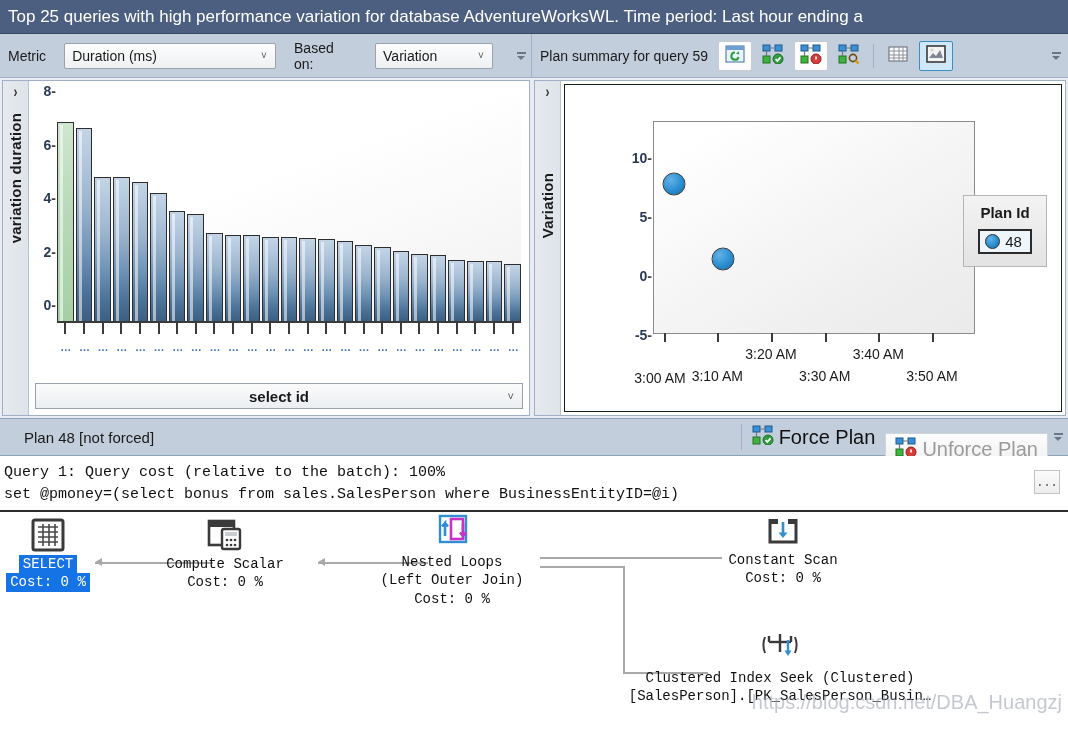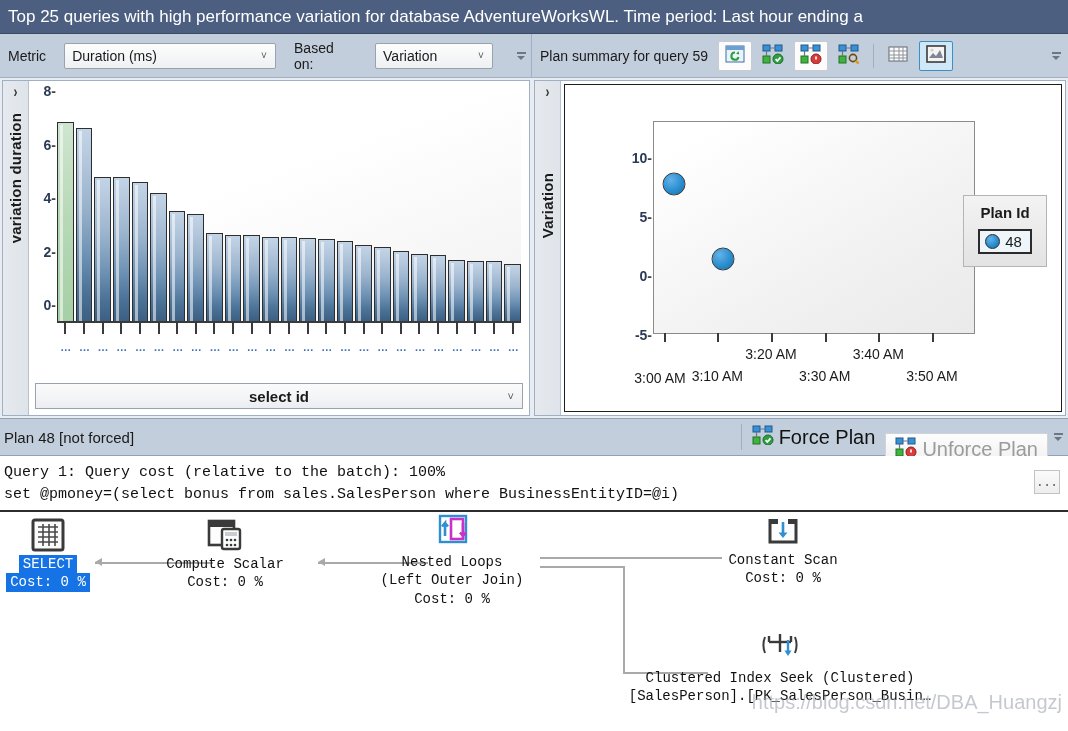--- a/index.html
+++ b/index.html
@@ -252,21 +252,21 @@
     border:1px solid #2b2b2b;
   }
 
   
   #plan-bar {
     height: 38px;
     background:#c3cedd;
     border-top:1px solid #8fa2bb;
     border-bottom:1px solid #8fa2bb;
     display:flex; align-items:center;
-    padding-left:4px;
+    padding-left:24px;
   }
   #plan-label { font-size:15px; color:#1a1a1a; flex:1; }
   .plan-btn {
     height: 32px;
     display:flex; align-items:center; gap:5px;
     padding: 0 9px;
     font-size:20px;
     border:1px solid transparent;
     color:#111;
   }

